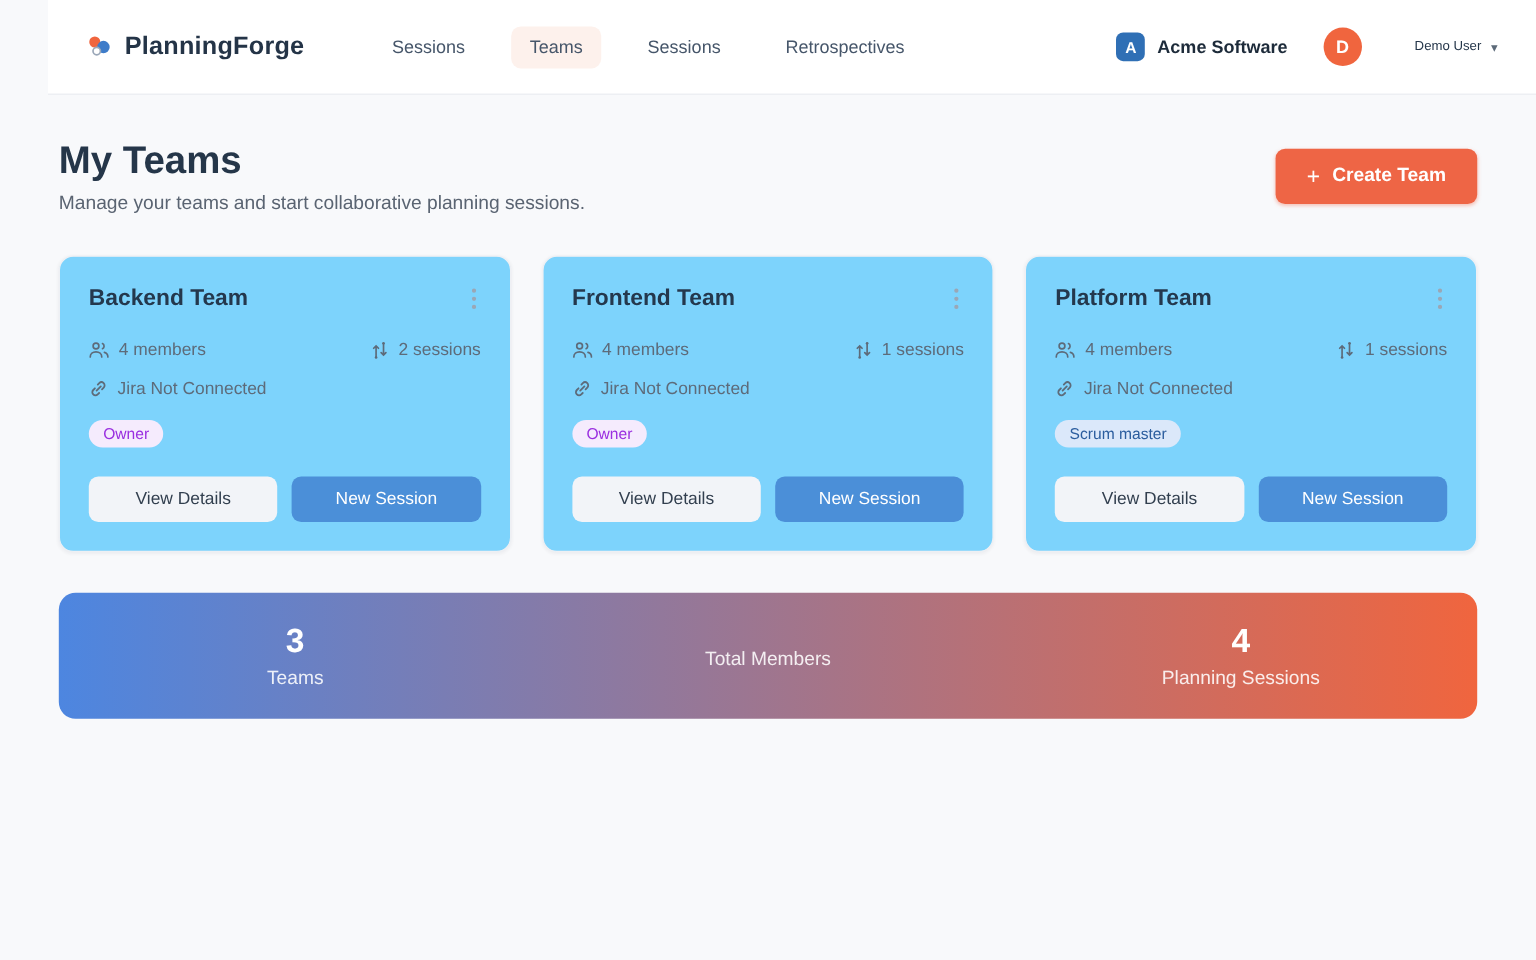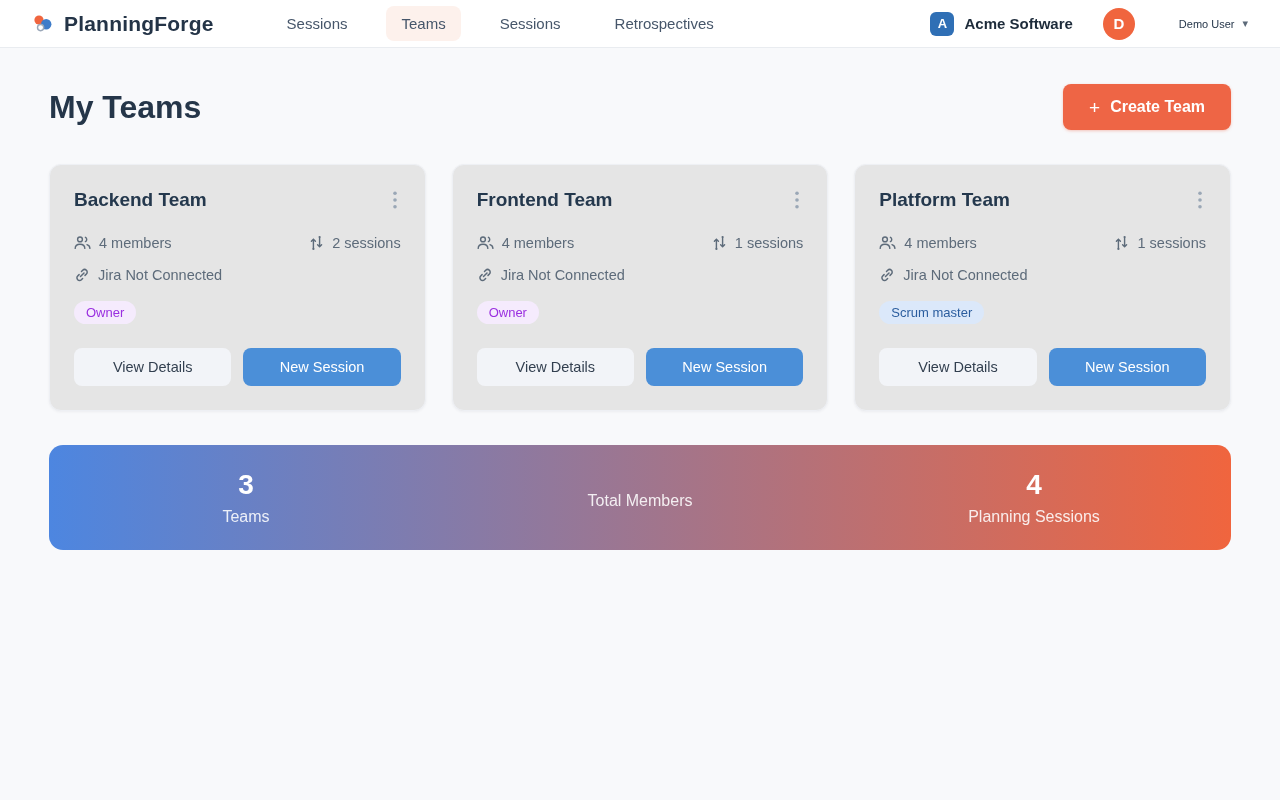--- a/index.html
+++ b/index.html
@@ -5,22 +5,22 @@
   * { margin:0; padding:0; box-sizing:border-box; }
   html,body { width:1280px; height:800px; }
   body {
     font-family:"Liberation Sans","DejaVu Sans",sans-serif;
     background:#f8f9fb;
     color:#25364a;
     overflow:hidden;
   }
   
   .header {
-    height:48px; background:#ffffff; border-bottom:1px solid #e9ecf0;
-    display:flex; align-items:center; padding:0 32px;
+    height:79px; background:#ffffff; border-bottom:1px solid #e9ecf0;
+    display:flex; align-items:center; padding:0 32px;margin-left:40px;
   }
   .brand { display:flex; align-items:center; gap:10px; cursor:pointer; }
   .brand-title { font-size:21px; font-weight:700; color:#243447; letter-spacing:.2px; }
   .nav { display:flex; align-items:center; gap:24px; margin-left:58px; }
   .nav-item {
     font-size:15px; color:#46566a; padding:9px 15px; border-radius:8px;
     background:transparent; border:none; cursor:pointer; font-family:inherit;
   }
   .nav-item[data-active="true"] { background:#fdf1ec; }
   .header-right { margin-left:auto; display:flex; align-items:center; gap:30px; }
@@ -47,21 +47,21 @@
     background:#ee6545; color:#fff; border:none; border-radius:8px;
     padding:0 26px; height:46px; font-size:16px; font-weight:600; font-family:inherit;
     display:flex; align-items:center; gap:10px; cursor:pointer;
     box-shadow:0 1px 3px rgba(238,101,69,.35);
   }
   .create-btn .plus { font-size:19px; font-weight:400; line-height:1; }
 
   
   .cards { display:grid; grid-template-columns:repeat(3,1fr); gap:26px; margin-top:34px; }
   .card {
-    background:#e5e5e5; border:1px solid #eef0f4; border-radius:12px; padding:24px;
+    background:#7dd3fc; border:1px solid #eef0f4; border-radius:12px; padding:24px;
     box-shadow:0 1px 3px rgba(16,24,40,.05);
   }
   .card-head { display:flex; align-items:flex-start; justify-content:space-between; }
   .card-title { font-size:19px; font-weight:700; color:#24384d; }
   .kebab {
     background:none; border:none; cursor:pointer; padding:2px 4px; line-height:0;
     color:#9aa7b6;
   }
   .meta-row { display:flex; align-items:center; justify-content:space-between; margin-top:24px; }
   .meta { display:flex; align-items:flex-start; gap:8px; font-size:14.5px; color:#5d6b7a; }
@@ -124,20 +124,21 @@
       <span class="chevron">▾</span>
     </div>
   </div>
 </header>
 
 <main class="main">
 
   <div class="page-head">
     <div>
       <h1 class="page-title">My Teams</h1>
+      <p class="page-subtitle">Manage your teams and start collaborative planning sessions.</p>
     </div>
     <button class="create-btn">
       <span class="plus">+</span>
       <span>Create Team</span>
     </button>
   </div>
 
   <div class="cards">
 
     <section class="card">

